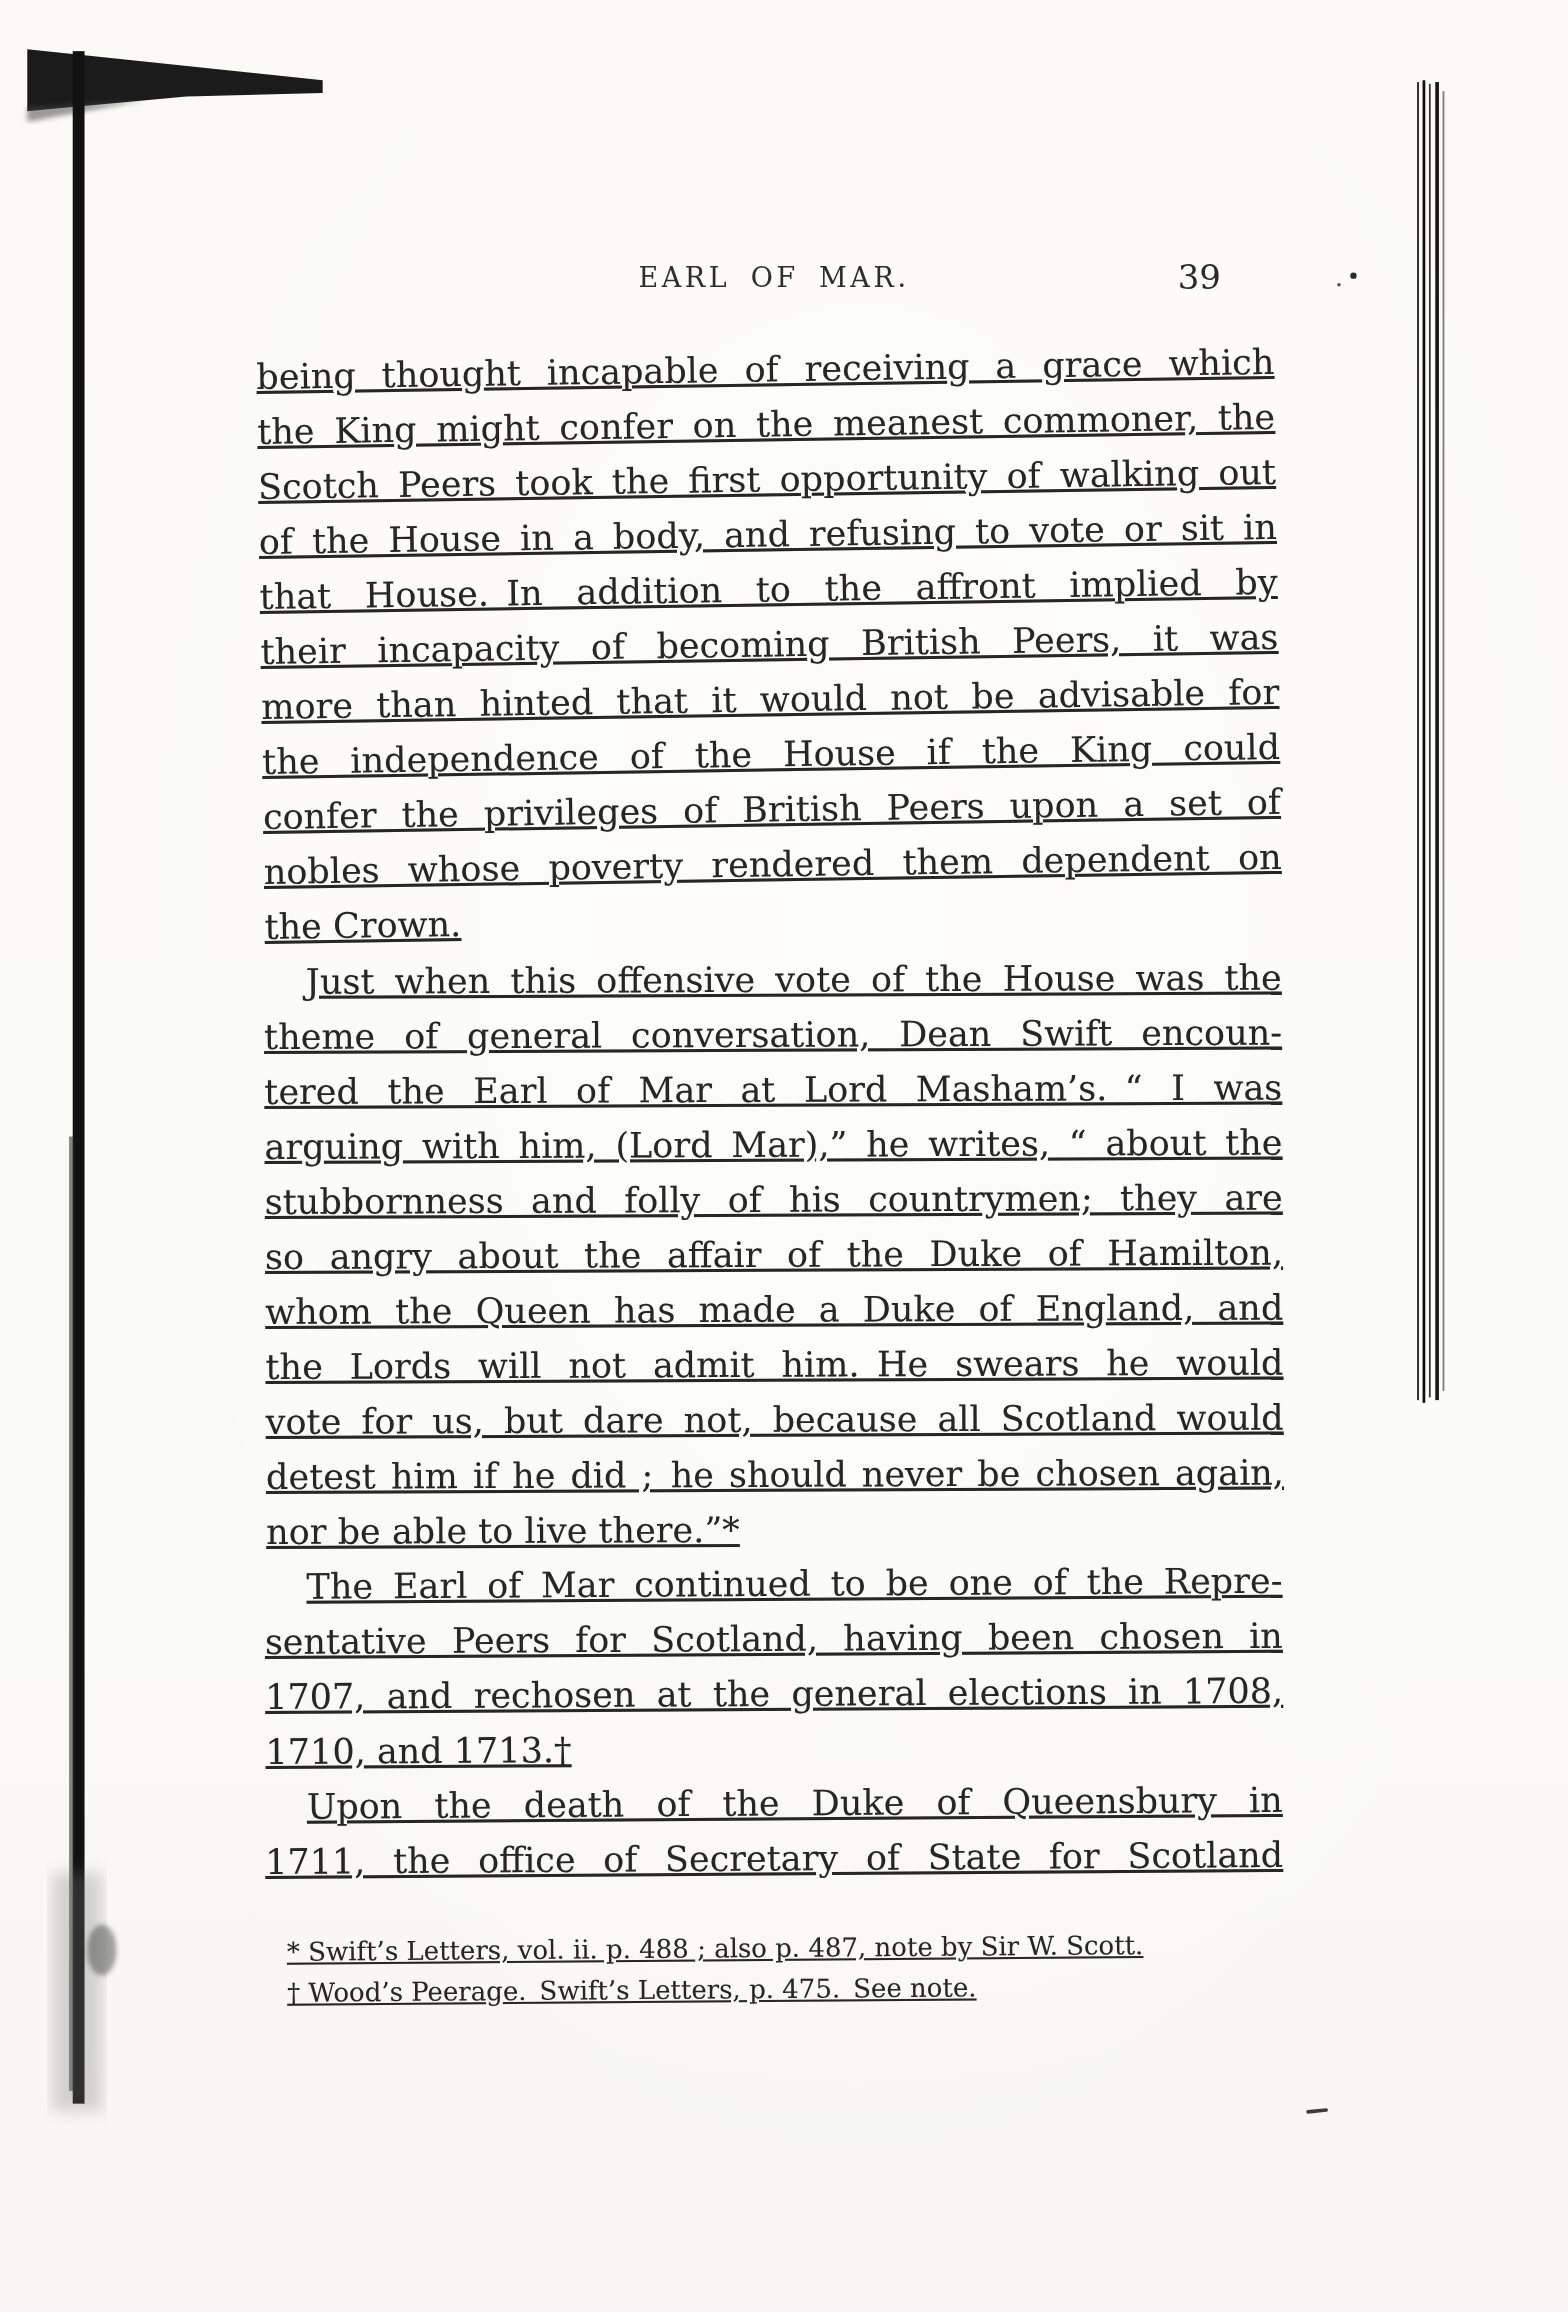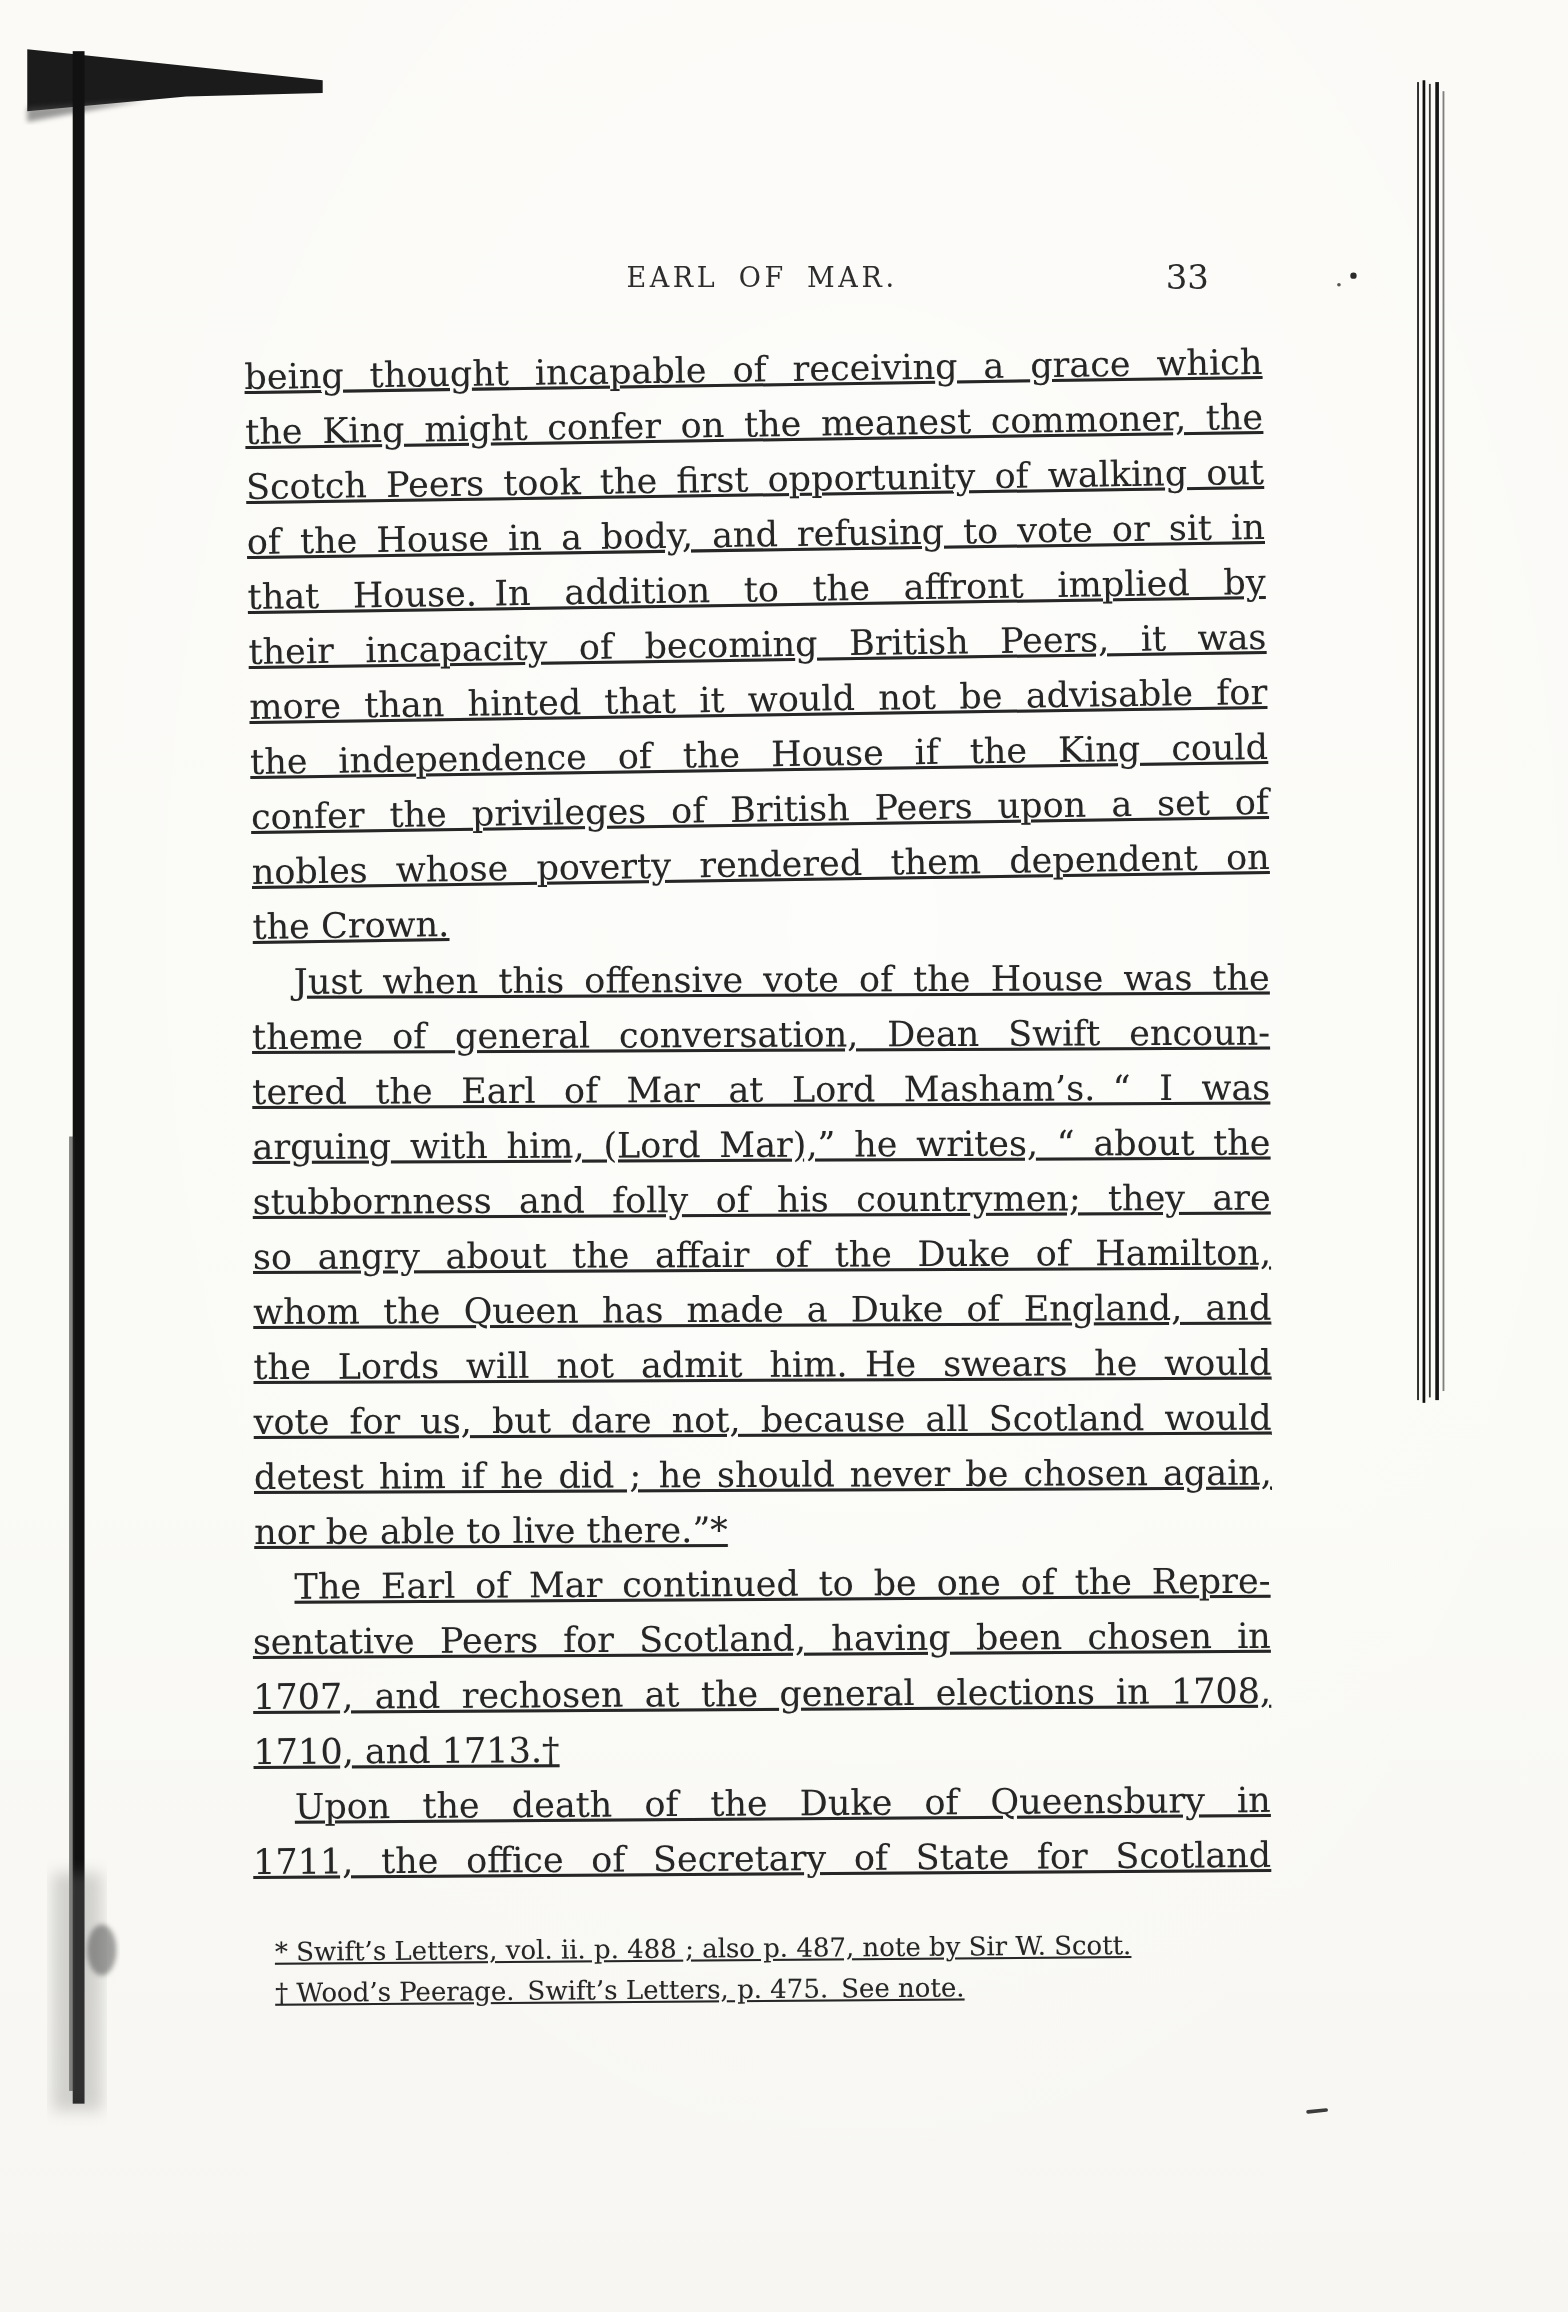--- a/index.html
+++ b/index.html
@@ -13,21 +13,21 @@
     height: 2313px;
     background:
       radial-gradient(ellipse at 55% 40%, rgba(255,255,255,0.55), rgba(0,0,0,0) 70%),
       linear-gradient(180deg, #fbfaf7 0%, #fafaf6 60%, #f7f6f2 100%);
     overflow: hidden;
     font-family: "DejaVu Serif", "Liberation Serif", serif;
     color: #262626;
   }
   #content {
     position: absolute;
-    left: 253px;
+    left: 265px;
     top: 262px;
     width: 1018px;
   }
   .page-header {
     position: relative;
     height: 44px;
     margin-bottom: 44px;
   }
   .running-title {
     position: absolute;
@@ -109,21 +109,21 @@
     <rect x="1587" y="100" width="2" height="1430" fill="#4a4a4a" opacity="0.7"></rect>
     <circle cx="1489" cy="303" r="3.5" fill="#2b2b2b"></circle>
     <circle cx="1473" cy="313" r="2" fill="#555555"></circle>
     <rect x="1437" y="2320" width="24" height="4" rx="2" fill="#3c3c3c" transform="rotate(-6 1449 2322)"></rect>
   </svg>
 
   <div id="content">
 
     <div class="page-header">
       <div class="running-title">EARL OF MAR.</div>
-      <div class="page-number">33</div>
+      <div class="page-number">39</div>
     </div>
 
     <div class="body-text">
 
       <div class="paragraph p1">
         <div class="line">being thought incapable of receiving a grace which</div>
         <div class="line">the King might confer on the meanest commoner, the</div>
         <div class="line">Scotch Peers took the first opportunity of walking out</div>
         <div class="line">of the House in a body, and refusing to vote or sit in</div>
         <div class="line">that House. In addition to the affront implied by</div>

